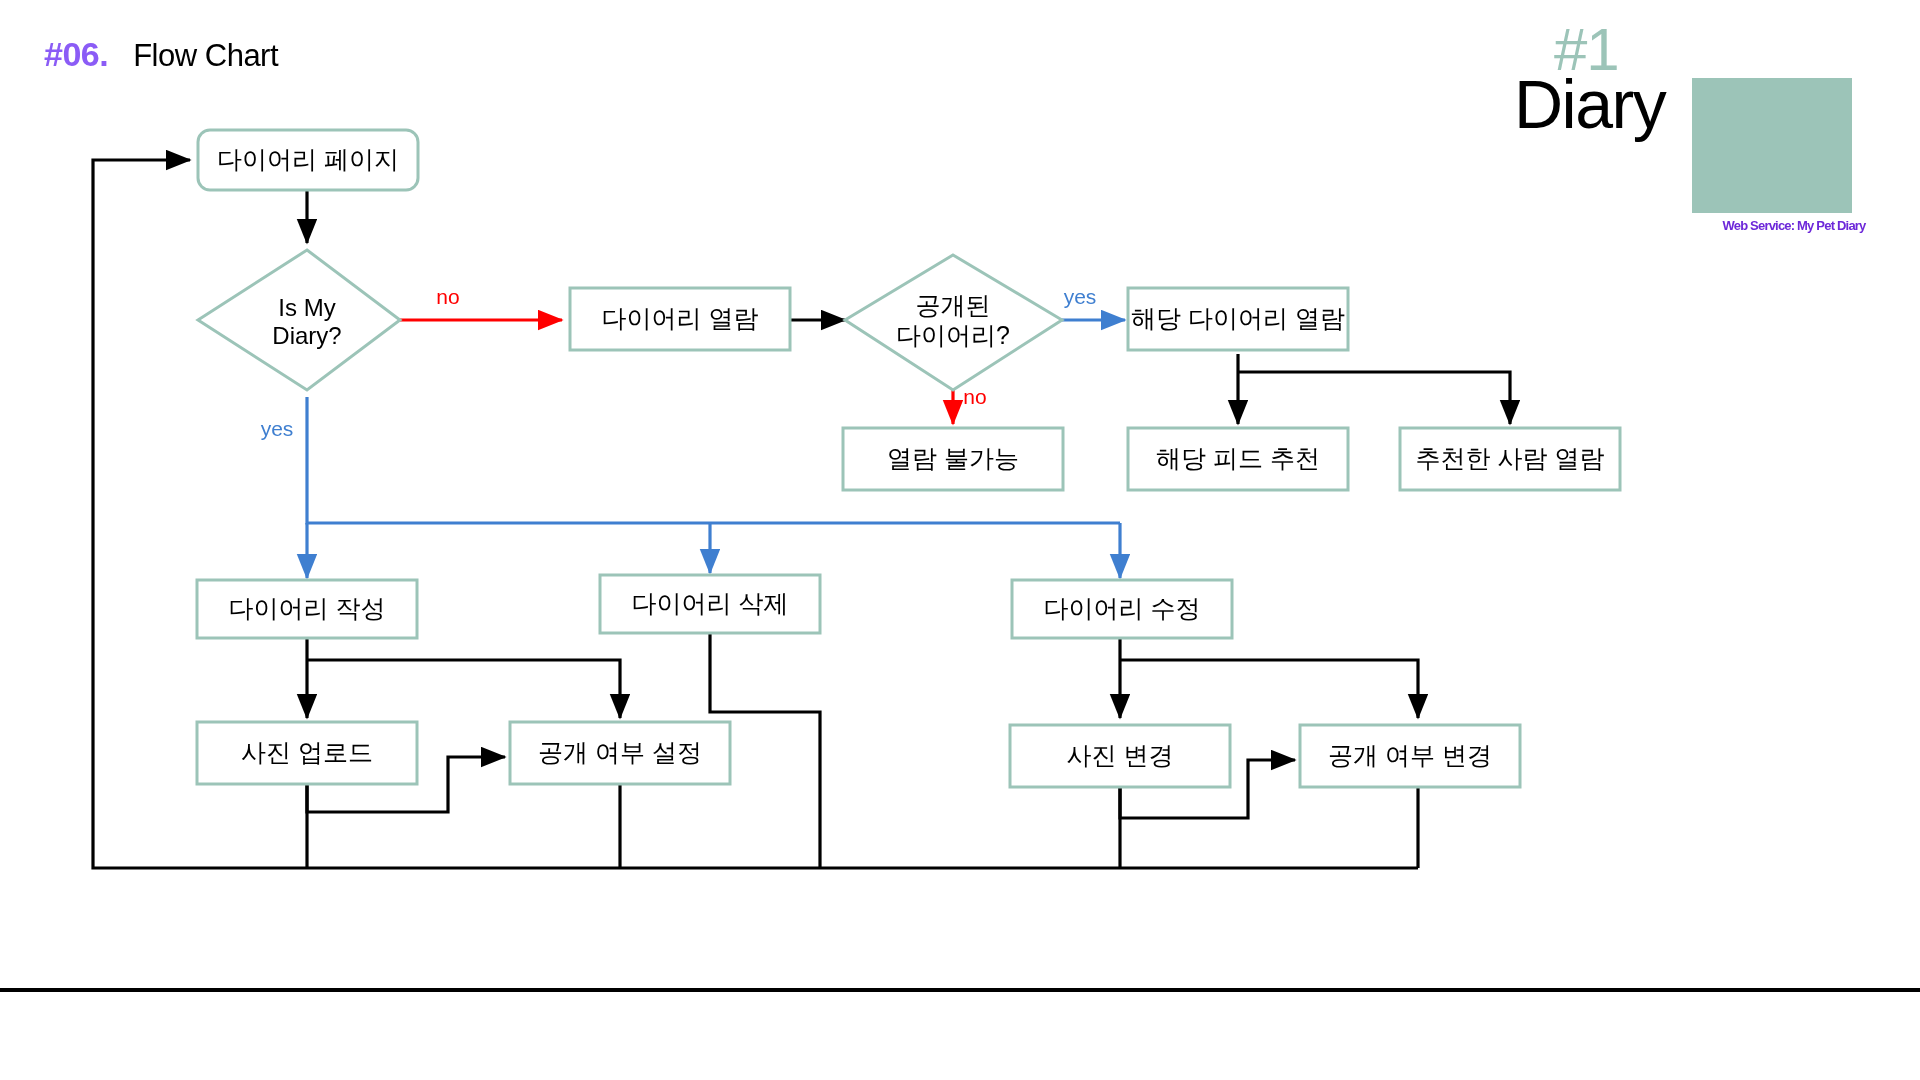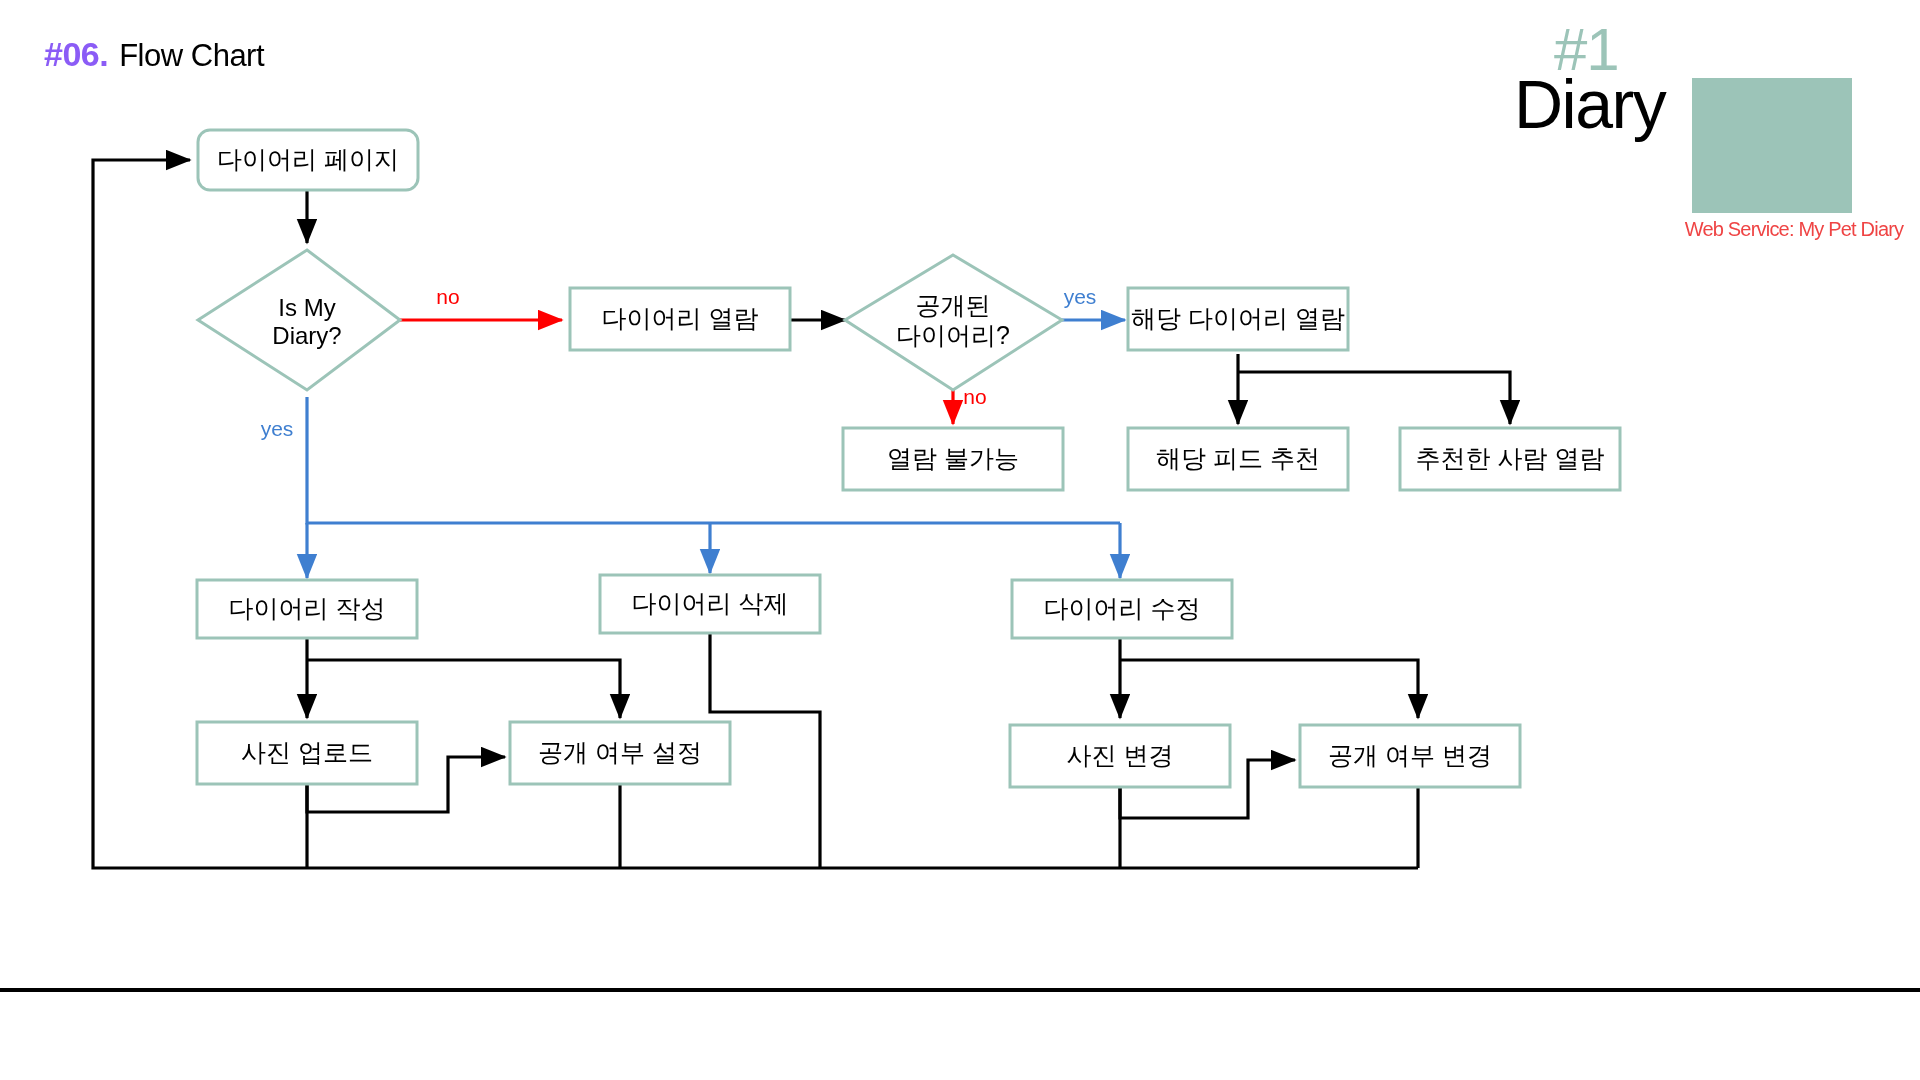--- a/index.html
+++ b/index.html
@@ -26,21 +26,21 @@
     letter-spacing: -0.5px;
     white-space: nowrap;
   }
   #slide-title .num {
     color: #8b5cf6;
   }
   #slide-title .txt {
     color: #000000;
     font-weight: 400;
     font-size: 31px;
-    margin-left: 11px;
+    margin-left: 25px;
   }
 
   #header-right {
     position: absolute;
     right: 46px;
     top: 18px;
     width: 360px;
     height: 230px;
   }
   #chapter-num {
@@ -69,24 +69,24 @@
     top: 60px;
     width: 160px;
     height: 135px;
     background: #9cc4b8;
   }
   #brand-caption {
     position: absolute;
     left: 170px;
     top: 200px;
     width: 220px;
-    font-size: 20px;
-    font-weight: 400;
+    font-size: 13px;
+    font-weight: 700;
     letter-spacing: -0.8px;
-    color: #ef4444;
+    color: #6d28d9;
     text-align: center;
     white-space: nowrap;
   }
 
   #bottom-rule {
     position: absolute;
     left: 0;
     top: 988px;
     width: 1920px;
     height: 4px;

